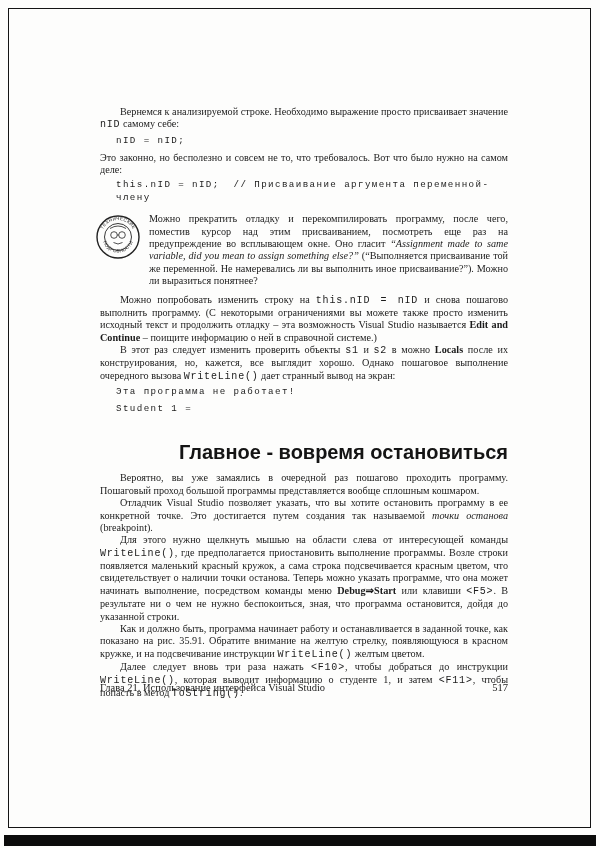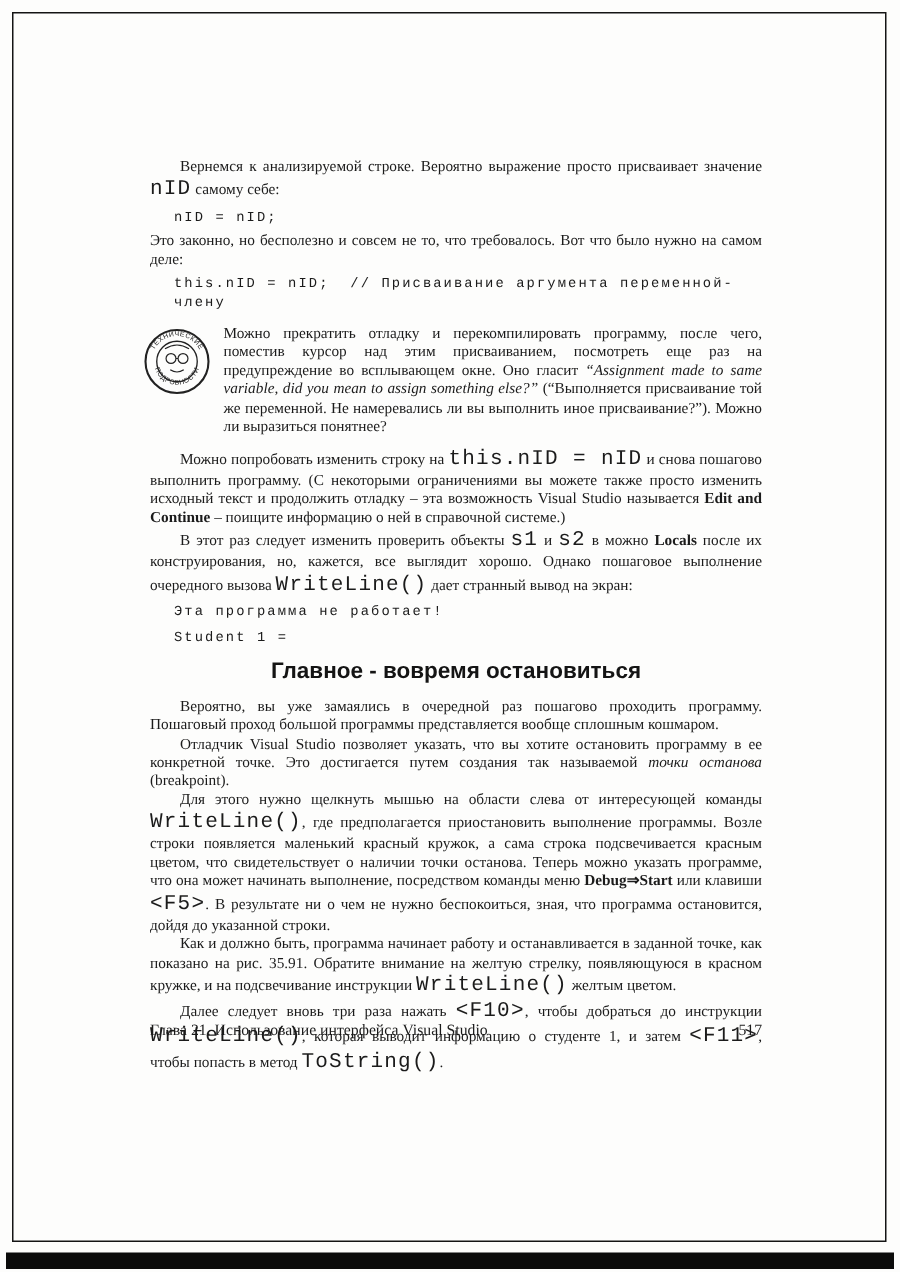--- a/index.html
+++ b/index.html
@@ -10,42 +10,42 @@
            border:1.5px solid #141414; }
   .bottom-bar { position:absolute; left:4px; bottom:2px; width:592px; height:11px;
                 background:#0b0b0b; }
   .content { position:absolute; left:100px; top:106px; width:408px;
              font-size:10.2px; line-height:1.22; text-align:justify; }
   p { margin:0; }
   .indent { text-indent:20px; }
   .code { font-family:"Liberation Mono", monospace; font-size:9.2px;
           letter-spacing:1.4px; margin:3px 16px 4px; white-space:pre-wrap;
           text-align:left; line-height:1.4; }
-  .im { font-family:"Liberation Mono", monospace; font-size:14px; letter-spacing:0.8px; }
+  .im { font-family:"Liberation Mono", monospace; font-size:10px; letter-spacing:0.8px; }
   .note { display:flex; margin:8px 0 6px; }
   .note-icon { flex:0 0 46px; margin-left:-5px; padding-top:1px; }
   .note-body { flex:1; margin-left:8px; text-align:justify; }
-  h2.section { font-family:"Liberation Sans", sans-serif; font-size:15px;
-               font-weight:700; margin:8px 0 8px; text-align:center; color:#141414; }
+  h2.section { font-family:"Liberation Sans", sans-serif; font-size:20px;
+               font-weight:700; margin:24px 0 8px; text-align:right; color:#141414; }
   .footer { position:absolute; left:100px; top:682px; width:408px;
             display:flex; justify-content:space-between; font-size:10.5px; }
   .footer .chap { }
   i { font-style:italic; }
   b { font-weight:bold; }
 </style>
 </head>
 <body>
 
 <div class="page">
   <div class="frame"></div>
   <div class="bottom-bar"></div>
 
   <div class="content">
 
-    <p class="indent"><span>Вернемся к анализируемой строке. Вероятно выражение просто присваивает значение </span><span class="im">nID</span><span> самому себе:</span></p>
+    <p class="indent"><span>Вернемся к анализируемой строке. Необходимо выражение просто присваивает значение </span><span class="im">nID</span><span> самому себе:</span></p>
 
     <pre class="code">nID = nID;</pre>
 
     <p><span>Это законно, но бесполезно и совсем не то, что требовалось. Вот что было нужно на самом деле:</span></p>
 
     <pre class="code">this.nID = nID;  // Присваивание аргумента переменной-члену</pre>
 
     <div class="note">
       <div class="note-icon">
         <svg width="46" height="46" viewBox="0 0 46 46" xmlns="http://www.w3.org/2000/svg">

